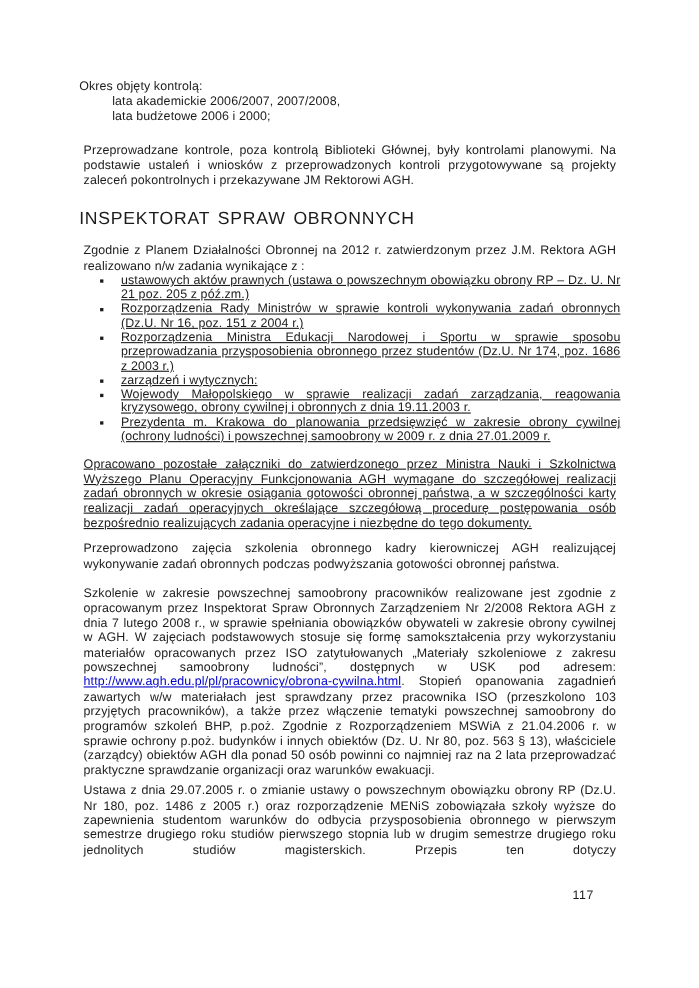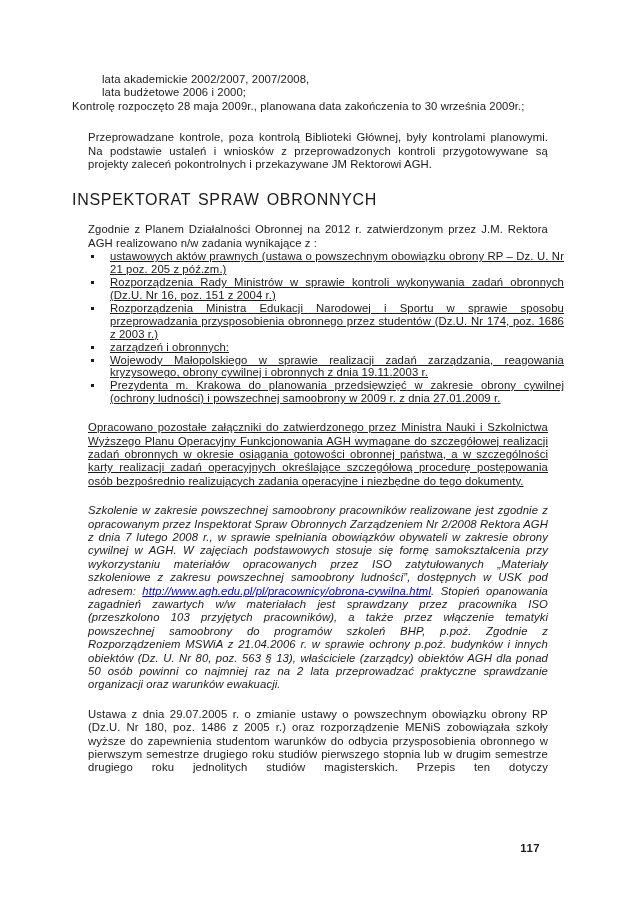--- a/index.html
+++ b/index.html
@@ -23,28 +23,28 @@
     padding: 73px 71px 0 72px;
     background: #ffffff;
     font-size: 11.3px;
     line-height: 13.4px;
     letter-spacing: 0.1px;
   }
   .line { white-space: nowrap; }
   .indent { padding-left: 30px; }
   .intro-block { margin: 0 0 18px 0; }
   .para {
-    margin: 16px;
+    margin: 4px;
     text-align: justify;
   }
   .para-kontrole   { margin-bottom: 22px; }
   .para-lead       { margin-bottom: 0; }
   .para-opracowano { margin-bottom: 10px; text-decoration: underline; }
   .para-przeprow   { margin-bottom: 14px; }
-  .para-szkolenie  { margin-bottom: 5px; font-style: italic; }
+  .para-szkolenie  { margin-bottom: 5px; }
   .para-ustawa     { text-align-last: justify; }
   .heading {
     margin: 0 0 15px 0;
     font-size: 16px;
     line-height: 14px;
     font-weight: normal;
     letter-spacing: 0.7px;
     word-spacing: 2px;
   }
   ul.bullets {
@@ -68,55 +68,55 @@
     height: 3px;
     background: #1b1b1b;
   }
   a.doc-link {
     color: var(--link_blue, #0000cc);
     text-decoration: underline;
     cursor: pointer;
   }
   .page-number {
     position: absolute;
-    top: 842px;
+    top: 808px;
     right: 95px;
     font-size: 11.3px;
     letter-spacing: 0.5px;
-    font-weight: bold;
   }
 </style>
 </head>
 <body>
 
 <div class="page">
 
   <div class="intro-block">
-    <div class="line indent">lata akademickie 2002/2007, 2007/2008,</div>
+    <div class="line">Okres objęty kontrolą:</div>
+    <div class="line indent">lata akademickie 2006/2007, 2007/2008,</div>
     <div class="line indent">lata budżetowe 2006 i 2000;</div>
-    <div class="line">Kontrolę rozpoczęto 28 maja 2009r., planowana data zakończenia to 30 września 2009r.;</div>
   </div>
 
   <p class="para para-kontrole">Przeprowadzane kontrole, poza kontrolą Biblioteki Głównej, były kontrolami planowymi. Na podstawie ustaleń i wniosków z przeprowadzonych kontroli przygotowywane są projekty zaleceń pokontrolnych i przekazywane JM Rektorowi AGH.</p>
 
   <h2 class="heading">INSPEKTORAT SPRAW OBRONNYCH</h2>
 
   <p class="para para-lead">Zgodnie z Planem Działalności Obronnej na 2012 r. zatwierdzonym przez J.M. Rektora AGH realizowano n/w zadania wynikające z :</p>
 
   <ul class="bullets">
     <li>ustawowych aktów prawnych (ustawa o powszechnym obowiązku obrony RP – Dz. U. Nr 21 poz. 205 z póź.zm.)</li>
     <li>Rozporządzenia Rady Ministrów w sprawie kontroli wykonywania zadań obronnych (Dz.U. Nr 16, poz. 151 z 2004 r.)</li>
     <li>Rozporządzenia Ministra Edukacji Narodowej i Sportu w sprawie sposobu przeprowadzania przysposobienia obronnego przez studentów (Dz.U. Nr 174, poz. 1686 z 2003 r.)</li>
-    <li>zarządzeń i obronnych:</li>
+    <li>zarządzeń i wytycznych:</li>
     <li>Wojewody Małopolskiego w sprawie realizacji zadań zarządzania, reagowania kryzysowego, obrony cywilnej i obronnych z dnia 19.11.2003 r.</li>
     <li>Prezydenta m. Krakowa do planowania przedsięwzięć w zakresie obrony cywilnej (ochrony ludności) i powszechnej samoobrony w 2009 r. z dnia 27.01.2009 r.</li>
   </ul>
 
   <p class="para para-opracowano">Opracowano pozostałe załączniki do zatwierdzonego przez Ministra Nauki i Szkolnictwa Wyższego Planu Operacyjny Funkcjonowania AGH wymagane do szczegółowej realizacji zadań obronnych w okresie osiągania gotowości obronnej państwa, a w szczególności karty realizacji zadań operacyjnych określające szczegółową procedurę postępowania osób bezpośrednio realizujących zadania operacyjne i niezbędne do tego dokumenty.</p>
 
+  <p class="para para-przeprow">Przeprowadzono zajęcia szkolenia obronnego kadry kierowniczej AGH realizującej wykonywanie zadań obronnych podczas podwyższania gotowości obronnej państwa.</p>
 
   <p class="para para-szkolenie"><span>Szkolenie w zakresie powszechnej samoobrony pracowników realizowane jest zgodnie z opracowanym przez Inspektorat Spraw Obronnych Zarządzeniem Nr 2/2008 Rektora AGH z dnia 7 lutego 2008 r., w sprawie spełniania obowiązków obywateli w zakresie obrony cywilnej w AGH. W zajęciach podstawowych stosuje się formę samokształcenia przy wykorzystaniu materiałów opracowanych przez ISO zatytułowanych „Materiały szkoleniowe z zakresu powszechnej samoobrony ludności”, dostępnych w USK pod adresem: </span><a class="doc-link" href="#">http://www.agh.edu.pl/pl/pracownicy/obrona-cywilna.html</a><span>. Stopień opanowania zagadnień zawartych w/w materiałach jest sprawdzany przez pracownika ISO (przeszkolono 103 przyjętych pracowników), a także przez włączenie tematyki powszechnej samoobrony do programów szkoleń BHP, p.poż. Zgodnie z Rozporządzeniem MSWiA z 21.04.2006 r. w sprawie ochrony p.poż. budynków i innych obiektów (Dz. U. Nr 80, poz. 563 § 13), właściciele (zarządcy) obiektów AGH dla ponad 50 osób powinni co najmniej raz na 2 lata przeprowadzać praktyczne sprawdzanie organizacji oraz warunków ewakuacji.</span></p>
 
   <p class="para para-ustawa">Ustawa z dnia 29.07.2005 r. o zmianie ustawy o powszechnym obowiązku obrony RP (Dz.U. Nr 180, poz. 1486 z 2005 r.) oraz rozporządzenie MENiS zobowiązała szkoły wyższe do zapewnienia studentom warunków do odbycia przysposobienia obronnego w pierwszym semestrze drugiego roku studiów pierwszego stopnia lub w drugim semestrze drugiego roku jednolitych studiów magisterskich. Przepis ten dotyczy</p>
 
   <div class="page-number">117</div>
 
 </div>
 
 </body></html>

